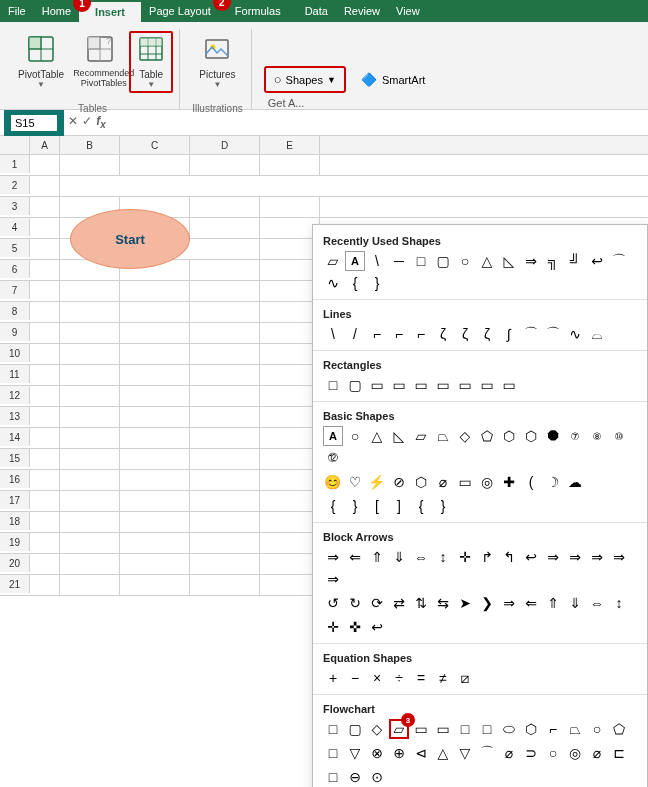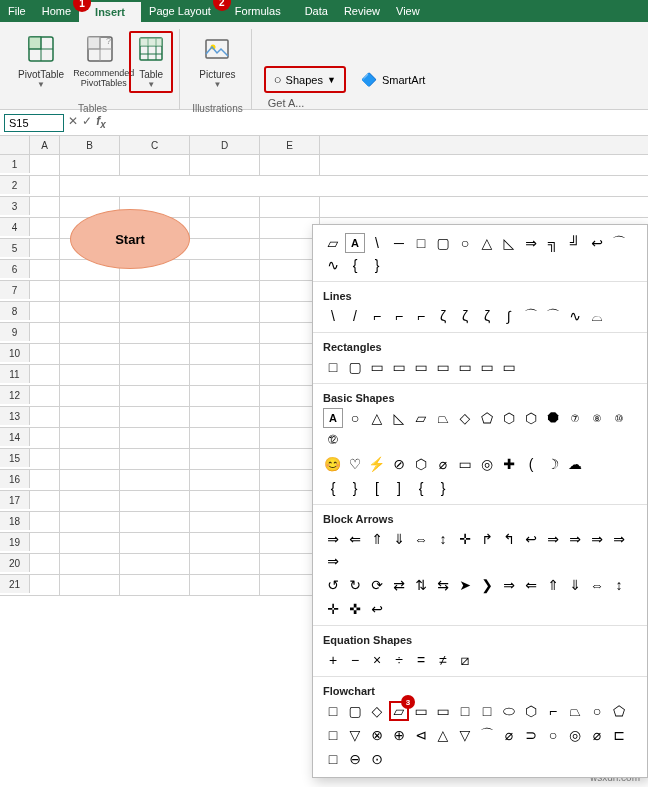--- a/index.html
+++ b/index.html
@@ -115,21 +115,21 @@
       display: flex;
       align-items: center;
       height: 26px;
       border-bottom: 1px solid #d0d0d0;
       background: white;
       padding: 0 4px;
       gap: 4px;
     }
     .cell-ref {
       width: 60px;
-      border: 1px solid #0f766e;
+      border: 7px solid #0f766e;
       padding: 2px 4px;
       font-size: 11px;
       background: white;
     }
     .formula-icons { display: flex; gap: 4px; color: #666; font-size: 12px; }
     .formula-input { flex: 1; border: none; font-size: 11px; outline: none; }
 
     
     .spreadsheet {
       display: flex;
@@ -231,21 +231,21 @@
     .oval {
       width: 100%;
       height: 100%;
       background: #f4b8a0;
       border-radius: 50%;
       display: flex;
       align-items: center;
       justify-content: center;
       font-size: 13px;
       font-weight: bold;
-      color: #000000;
+      color: #0c4a6e;
       border: 1px solid #e8906a;
     }
 
     
     .table-btn-wrapper {
       position: relative;
     }
     .table-red-box {
       position: absolute;
       top: -2px;
@@ -571,20 +571,21 @@
         <div class="grid-cell col-A"></div>
         <div class="grid-cell col-B"></div>
         <div class="grid-cell col-C"></div>
         <div class="grid-cell col-D"></div>
         <div class="grid-cell col-E"></div>
       </div>
   </div>
 
   <div class="shapes-panel">
 
+    <div class="shapes-section-title">Recently Used Shapes</div>
     <div class="shapes-row">
       <span class="shape-icon">▱</span>
       <span class="shape-icon" style="font-weight:bold;border:1px solid #999;font-size:11px;">A</span>
       <span class="shape-icon">\</span>
       <span class="shape-icon">─</span>
       <span class="shape-icon">□</span>
       <span class="shape-icon">▢</span>
       <span class="shape-icon">○</span>
       <span class="shape-icon">△</span>
       <span class="shape-icon">◺</span>

